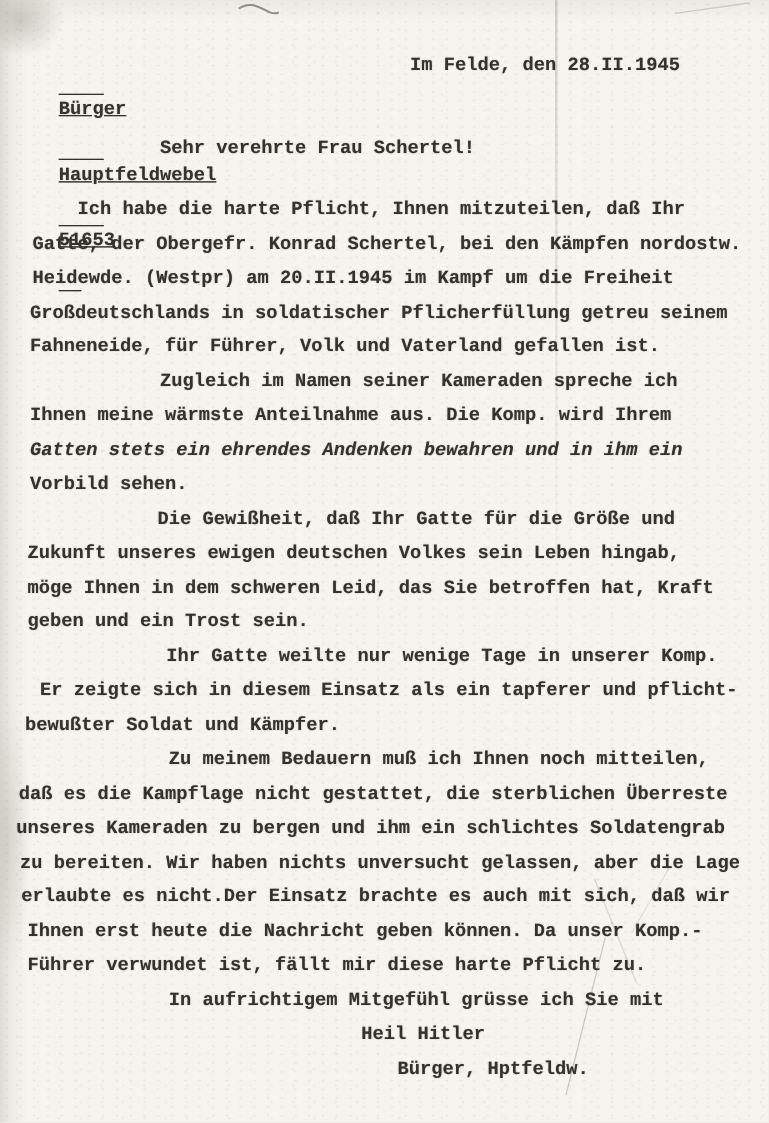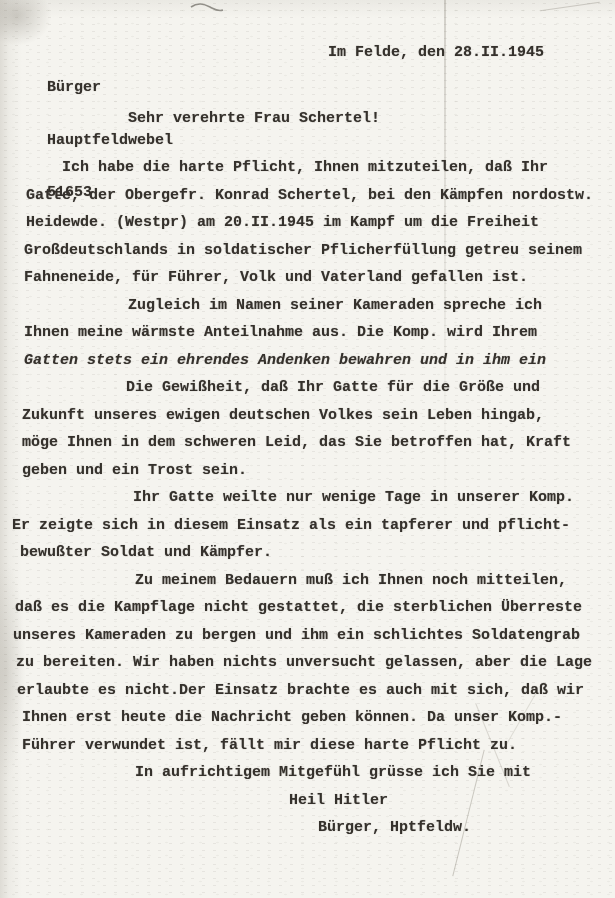--- a/index.html
+++ b/index.html
@@ -27,20 +27,21 @@
     color: #35312c;
     text-shadow: 0 0 1px rgba(53,49,44,0.45);
     font-size: 15px;
   }
   .sender {
     position: absolute;
     left: 47px;
     top: 44px;
     line-height: 17.5px;
     white-space: pre;
+    text-decoration: underline;
   }
   .dateline {
     position: absolute;
     left: 328px;
     top: 44px;
     white-space: pre;
   }
   .salutation {
     position: absolute;
     left: 128px;
@@ -162,26 +163,27 @@
 
   <div class="body-block">
       <div class="line" style="padding-left: 62px;">Ich habe die harte Pflicht, Ihnen mitzuteilen, daß Ihr</div>
       <div class="line" style="padding-left: 26px;">Gatte, der Obergefr. Konrad Schertel, bei den Kämpfen nordostw.</div>
       <div class="line" style="padding-left: 26px;">Heidewde. (Westpr) am 20.II.1945 im Kampf um die Freiheit</div>
       <div class="line" style="padding-left: 24px;">Großdeutschlands in soldatischer Pflicherfüllung getreu seinem</div>
       <div class="line" style="padding-left: 24px;">Fahneneide, für Führer, Volk und Vaterland gefallen ist.</div>
       <div class="line" style="padding-left: 128px;">Zugleich im Namen seiner Kameraden spreche ich</div>
       <div class="line" style="padding-left: 24px;">Ihnen meine wärmste Anteilnahme aus. Die Komp. wird Ihrem</div>
       <div class="line" style="padding-left: 24px; font-style: italic;">Gatten stets ein ehrendes Andenken bewahren und in ihm ein</div>
+      <div class="line" style="padding-left: 24px;">Vorbild sehen.</div>
       <div class="line" style="padding-left: 126px;">Die Gewißheit, daß Ihr Gatte für die Größe und</div>
       <div class="line" style="padding-left: 22px; text-align: center;">Zukunft unseres ewigen deutschen Volkes sein Leben hingab,</div>
       <div class="line" style="padding-left: 22px;">möge Ihnen in dem schweren Leid, das Sie betroffen hat, Kraft</div>
       <div class="line" style="padding-left: 22px;">geben und ein Trost sein.</div>
       <div class="line" style="padding-left: 133px;">Ihr Gatte weilte nur wenige Tage in unserer Komp.</div>
-      <div class="line" style="padding-left: 12px;">Er zeigte sich in diesem Einsatz als ein tapferer und pflicht-</div>
+      <div class="line" style="padding-left: 32px;">Er zeigte sich in diesem Einsatz als ein tapferer und pflicht-</div>
       <div class="line" style="padding-left: 20px;">bewußter Soldat und Kämpfer.</div>
       <div class="line" style="padding-left: 135px;">Zu meinem Bedauern muß ich Ihnen noch mitteilen,</div>
       <div class="line" style="padding-left: 15px;">daß es die Kampflage nicht gestattet, die sterblichen Überreste</div>
       <div class="line" style="padding-left: 13px;">unseres Kameraden zu bergen und ihm ein schlichtes Soldatengrab</div>
       <div class="line" style="padding-left: 16px;">zu bereiten. Wir haben nichts unversucht gelassen, aber die Lage</div>
       <div class="line" style="padding-left: 17px;">erlaubte es nicht.Der Einsatz brachte es auch mit sich, daß wir</div>
       <div class="line" style="padding-left: 22px;">Ihnen erst heute die Nachricht geben können. Da unser Komp.-</div>
       <div class="line" style="padding-left: 22px;">Führer verwundet ist, fällt mir diese harte Pflicht zu.</div>
       <div class="line" style="padding-left: 135px;">In aufrichtigem Mitgefühl grüsse ich Sie mit</div>
       <div class="line" style="padding-left: 289px;">Heil Hitler</div>

